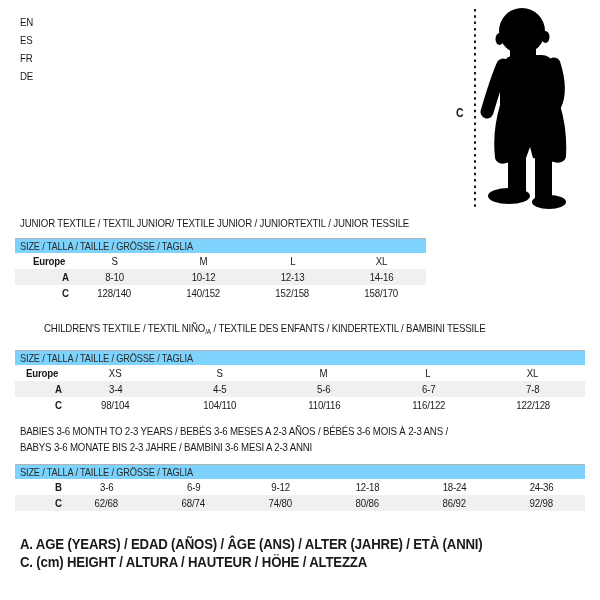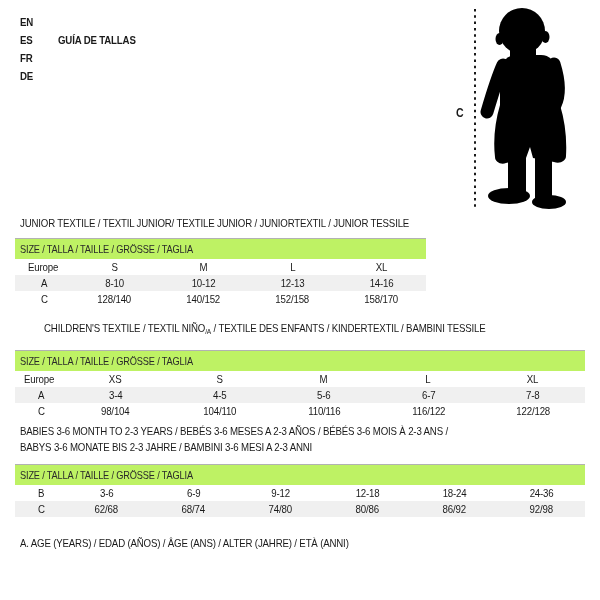--- a/index.html
+++ b/index.html
@@ -7,57 +7,56 @@
     position:relative;width:600px;height:600px;background:#ffffff;
     font-family:"Liberation Sans",sans-serif;color:#1a1a1a;
     overflow:hidden;letter-spacing:-0.2px;
   }
   
   .cx{display:inline-block;transform:scaleX(0.88);transform-origin:0 50%;white-space:nowrap;}
   .cxc{display:inline-block;transform:scaleX(0.88);transform-origin:50% 50%;white-space:nowrap;}
 
   
   #langs{position:absolute;left:20px;top:13px;}
-  .lang-row{display:flex;height:18px;line-height:18px;font-weight:700;font-size:11px;}
+  .lang-row{display:flex;height:18px;line-height:18px;font-weight:400;font-size:11px;}
   .lang-code{width:38px;flex:0 0 38px;}
 
   
   #baby-svg{position:absolute;left:470px;top:0px;}
   #c-label{position:absolute;left:452px;top:106px;width:16px;text-align:center;
            font-weight:700;font-size:12px;line-height:14px;}
 
   
   .sec-title{position:absolute;left:20px;font-weight:400;font-size:11px;line-height:16px;white-space:nowrap;}
   table.size-table{position:absolute;border-collapse:collapse;table-layout:fixed;}
   table.size-table th{
-    height:20px;background:#bef264;border-top:1px solid #b2b2b2;
+    height:14px;background:#7dd3fc;border-top:1px solid #b2b2b2;
     font-weight:400;font-size:10.5px;text-align:left;padding:0 0 0 5px;color:#2a2a2a;
   }
   table.size-table td{height:16px;font-size:11px;font-weight:400;text-align:center;padding:0;vertical-align:middle;}
-  table.size-table td.lbl{text-align:center;padding-left:5px;}
+  table.size-table td.lbl{text-align:right;padding-left:5px;font-weight:bold;}
   table.size-table tbody tr:nth-child(even){background:#f0f0f0;}
 
   
   #footnotes{position:absolute;left:20px;top:535px;}
-  .footnote-line{height:17.5px;line-height:17.5px;font-weight:400;font-size:11px;white-space:nowrap;}
+  .footnote-line{height:17.5px;line-height:17.5px;font-weight:700;font-size:15px;white-space:nowrap;}
 
   sub{font-size:7.5px;vertical-align:-2px;letter-spacing:-0.2px;}
 </style>
 </head>
 <body>
 
 <div id="canvas">
 
   <div id="langs">
       <div class="lang-row">
         <div class="lang-code"><span class="cx">EN</span></div>
       </div>
       <div class="lang-row">
         <div class="lang-code"><span class="cx">ES</span></div>
-        <div class="lang-title"><span class="cx">GUÍA DE TALLAS</span></div>
       </div>
       <div class="lang-row">
         <div class="lang-code"><span class="cx">FR</span></div>
       </div>
       <div class="lang-row">
         <div class="lang-code"><span class="cx">DE</span></div>
       </div>
     </div>
 
   <svg id="baby-svg" width="130" height="215" viewBox="0 0 130 215">
@@ -199,15 +198,16 @@
             <td><span class="cxc">80/86</span></td>
             <td><span class="cxc">86/92</span></td>
             <td><span class="cxc">92/98</span></td>
           </tr>
         </tbody>
       </table>
     </div>
 
   <div id="footnotes">
       <div class="footnote-line"><span class="cx">A. AGE (YEARS) / EDAD (AÑOS) / ÂGE (ANS) / ALTER (JAHRE) / ETÀ (ANNI)</span></div>
+      <div class="footnote-line"><span class="cx">C. (cm) HEIGHT / ALTURA / HAUTEUR / HÖHE / ALTEZZA</span></div>
     </div>
 
 </div>
 
 </body></html>

